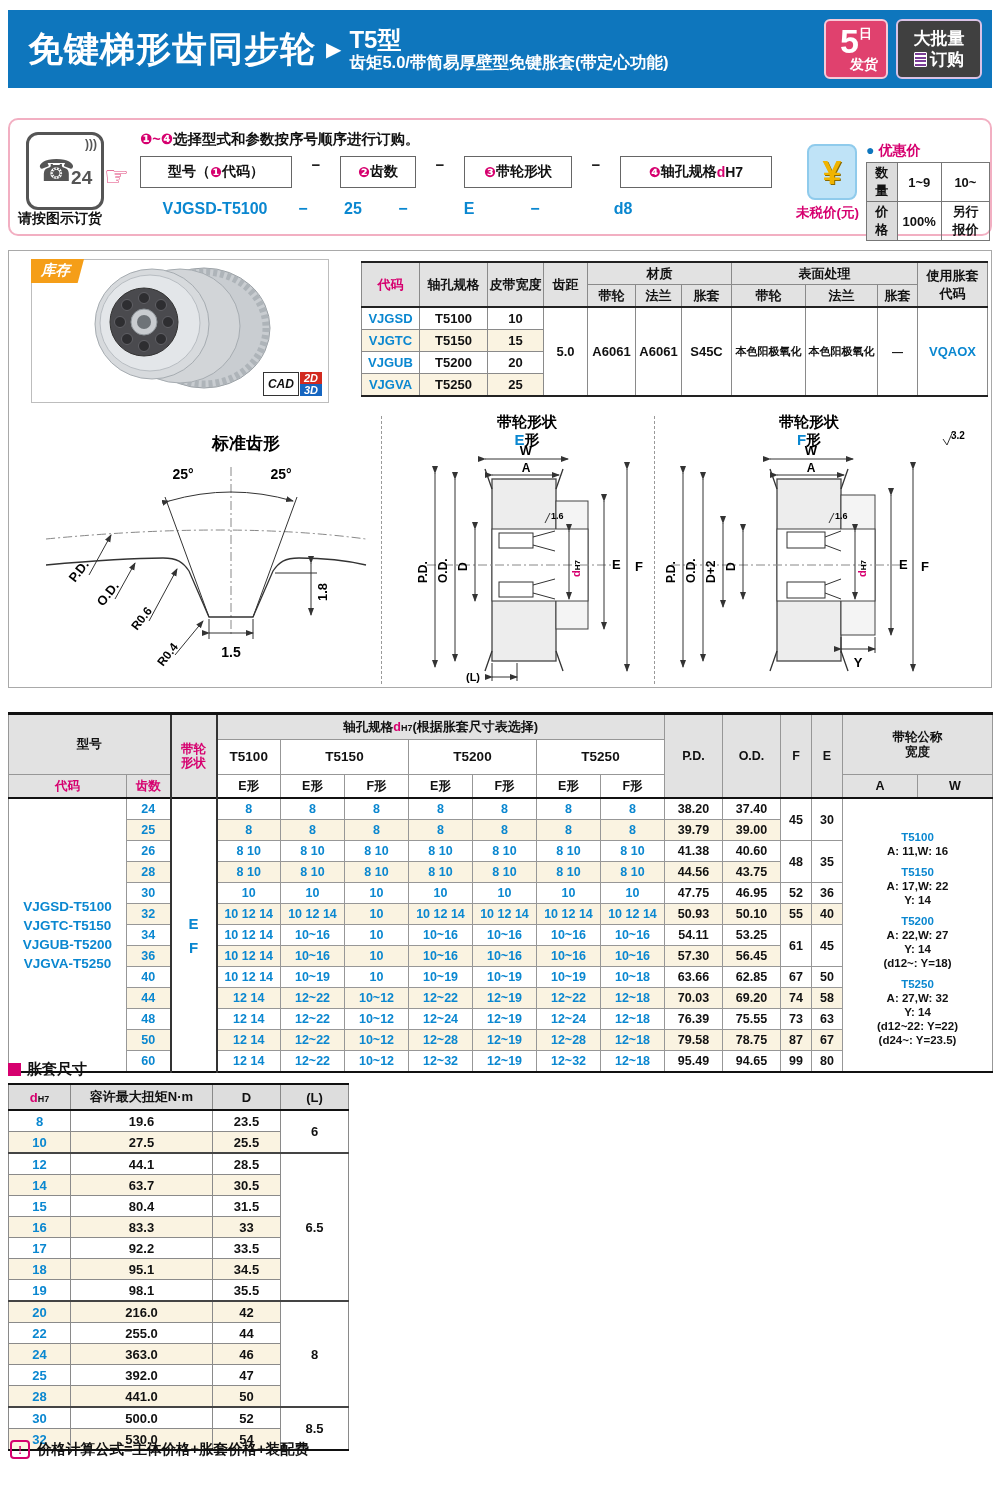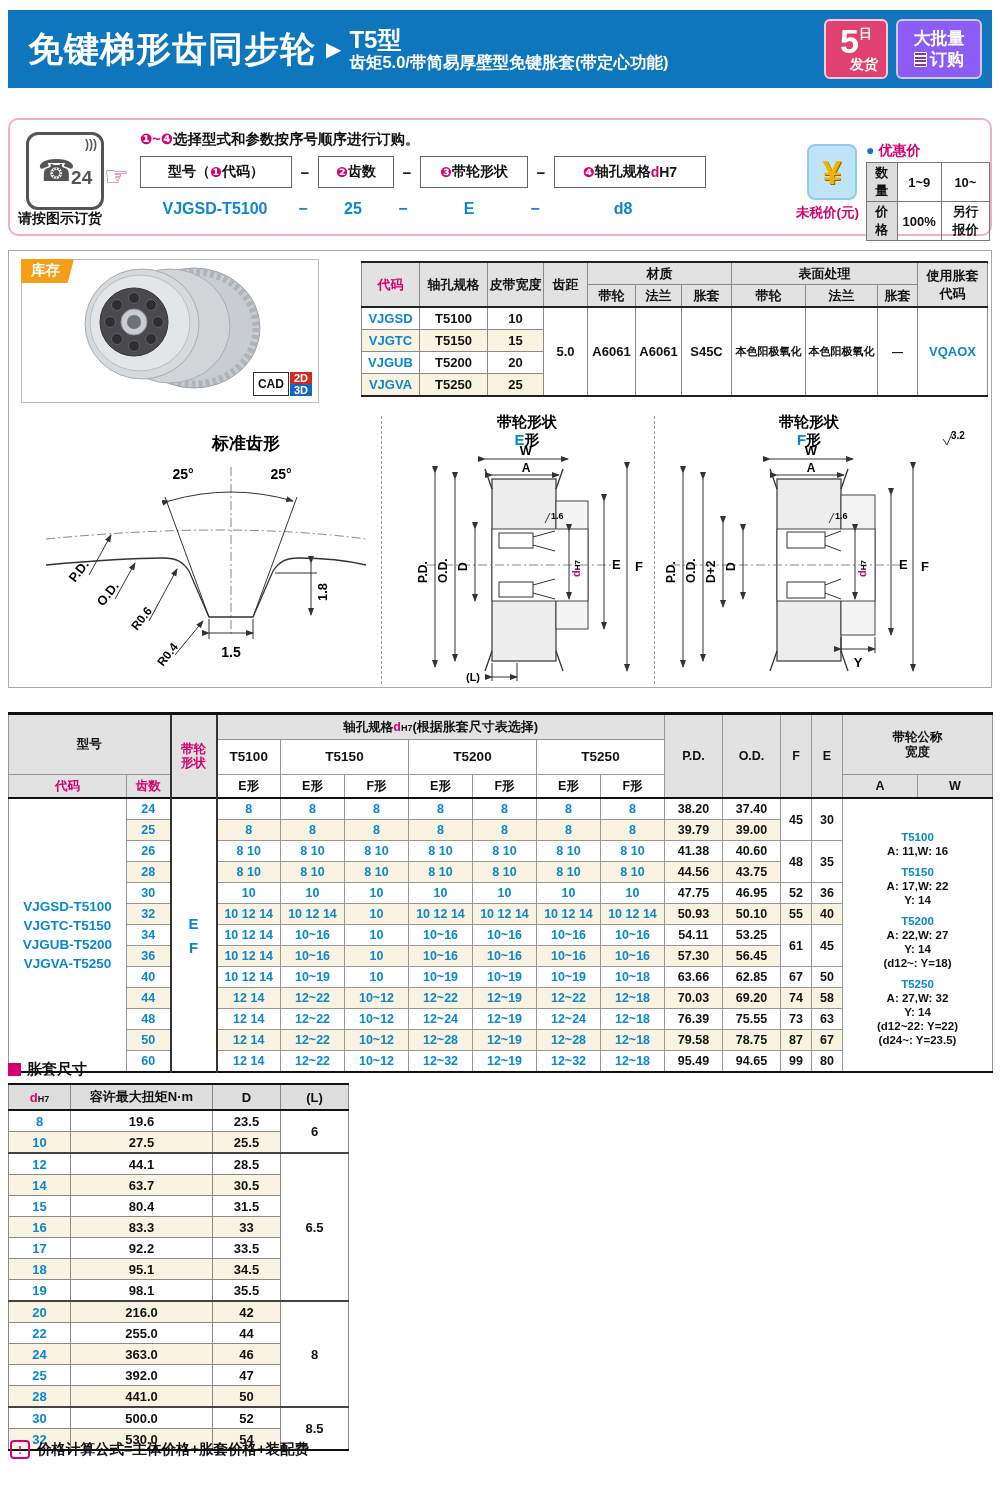--- a/index.html
+++ b/index.html
@@ -13,57 +13,57 @@
   .banner-sub{display:flex;flex-direction:column;color:#fff;line-height:1.15;}
   .banner-model{font-size:24px;}
   .banner-subtitle{font-size:16.5px;}
   .badge{position:absolute;top:9px;height:60px;border-radius:6px;color:#fff;display:flex;
          flex-direction:column;align-items:center;justify-content:center;box-sizing:border-box;}
   .badge-ship{right:104px;width:64px;background:#E0416E;border:2px solid #F7C9D8;}
   .badge-ship .l1{display:flex;align-items:flex-start;line-height:1;}
   .badge-ship .big{font-size:34px;}
   .badge-ship .sm{font-size:13px;margin-top:3px;}
   .badge-ship .bot{font-size:14px;margin-top:-2px;align-self:flex-end;padding-right:8px;}
-  .badge-bulk{right:10px;width:86px;background:#8b5cf6;border:2px solid #D9C2E6;font-size:17px;line-height:1.25;}
+  .badge-bulk{right:10px;width:86px;background:#404040;border:2px solid #D9C2E6;font-size:17px;line-height:1.25;}
   .doc-icon{display:inline-block;width:11px;height:13px;border:1.5px solid #fff;border-radius:1px;margin-right:3px;
             background:repeating-linear-gradient(#7B3E97 0 2px,#fff 2px 3.5px);vertical-align:-2px;}
   
   .order-box{position:absolute;left:8px;top:118px;width:984px;height:118px;border:2px solid #F2AFC2;
              border-radius:10px;background:#fff;box-sizing:border-box;}
   .phone-box{position:absolute;left:16px;top:12px;width:72px;height:72px;border:3.5px solid #555;border-radius:12px;
              display:flex;align-items:center;justify-content:center;color:#555;}
   .phone-glyph{font-size:30px;line-height:1;}
   .phone-24{font-size:19px;margin-left:-4px;margin-top:14px;}
   .phone-waves{position:absolute;right:4px;top:2px;font-size:12px;color:#555;}
   .phone-caption{position:absolute;left:8px;top:90px;width:120px;font-size:14px;}
   .hand-icon{position:absolute;left:94px;top:40px;color:#E0457B;font-size:28px;}
   .order-instruction{position:absolute;left:130px;top:10px;font-size:14.5px;}
   .mag{color:#D6006F;}
-  .steps-row{position:absolute;left:130px;top:36px;display:flex;align-items:center;}
+  .steps-row{position:absolute;left:130px;top:36px;display:flex;gap:11px;}
   .step-box{border:1.5px solid #666;height:30px;display:flex;align-items:center;justify-content:center;
             font-size:14px;background:#fff;}
   .sb1{width:150px;} .sb2{width:74px;} .sb3{width:106px;} .sb4{width:150px;}
   .step-dash{width:26px;text-align:center;font-size:15px;}
   .example-row{position:absolute;left:130px;top:80px;display:flex;align-items:center;color:#0A87D0;font-size:16px;}
   .ex{display:inline-block;text-align:center;}
   .ex1{width:150px;} .ex2{width:74px;} .ex3{width:106px;} .ex4{width:150px;}
   .exd{width:26px;text-align:center;}
   .yen-box{position:absolute;left:797px;top:24px;width:46px;height:52px;background:#BFE3F7;border:2px solid #8FCBEC;
            border-radius:8px;display:flex;align-items:center;justify-content:center;
            color:#F0B400;font-size:34px;text-shadow:1px 1px 0 #8a6a00;}
   .tax-label{position:absolute;left:786px;top:84px;font-size:13.5px;color:#D6006F;}
   .discount-title{position:absolute;left:856px;top:22px;font-size:14px;color:#D6006F;}
   .discount-title .dot{color:#0E76BD;margin-right:4px;}
   .price-table{position:absolute;left:856px;top:42px;border-collapse:collapse;font-size:13px;}
   .price-table td{border:1px solid #777;padding:1px 5px;height:20px;text-align:center;}
   .price-table td.hd{background:#DCDCDC;}
   
   .content-box{position:absolute;left:8px;top:250px;width:984px;height:438px;border:1px solid #A9A9A9;
                background:#fff;box-sizing:border-box;}
-  .photo-box{position:absolute;left:12px;top:8px;width:296px;height:142px;border:1px solid #BDBDBD;}
+  .photo-box{position:absolute;left:22px;top:8px;width:296px;height:142px;border:1px solid #BDBDBD;font-style:italic;}
   .stock-badge{position:absolute;left:-1px;top:-1px;background:#F59E18;color:#fff;font-size:14.5px;
                padding:2px 14px 3px 10px;clip-path:polygon(0 0,100% 0,88% 100%,0 100%);}
   .cad-badge{position:absolute;right:6px;bottom:6px;display:flex;align-items:stretch;font-size:12px;}
   .cad-label{border:1.5px solid #333;background:#fff;display:flex;align-items:center;padding:0 4px;}
   .cad-col{display:flex;flex-direction:column;margin-left:1px;}
   .cad-2d{background:#D22A1F;color:#fff;padding:0 4px;font-size:11px;}
   .cad-3d{background:#1565C0;color:#fff;padding:0 4px;font-size:11px;}
   
   .spec{position:absolute;left:352px;top:10px;border-collapse:collapse;table-layout:fixed;font-size:13px;
         border-top:2px solid #222;border-bottom:2px solid #222;}

